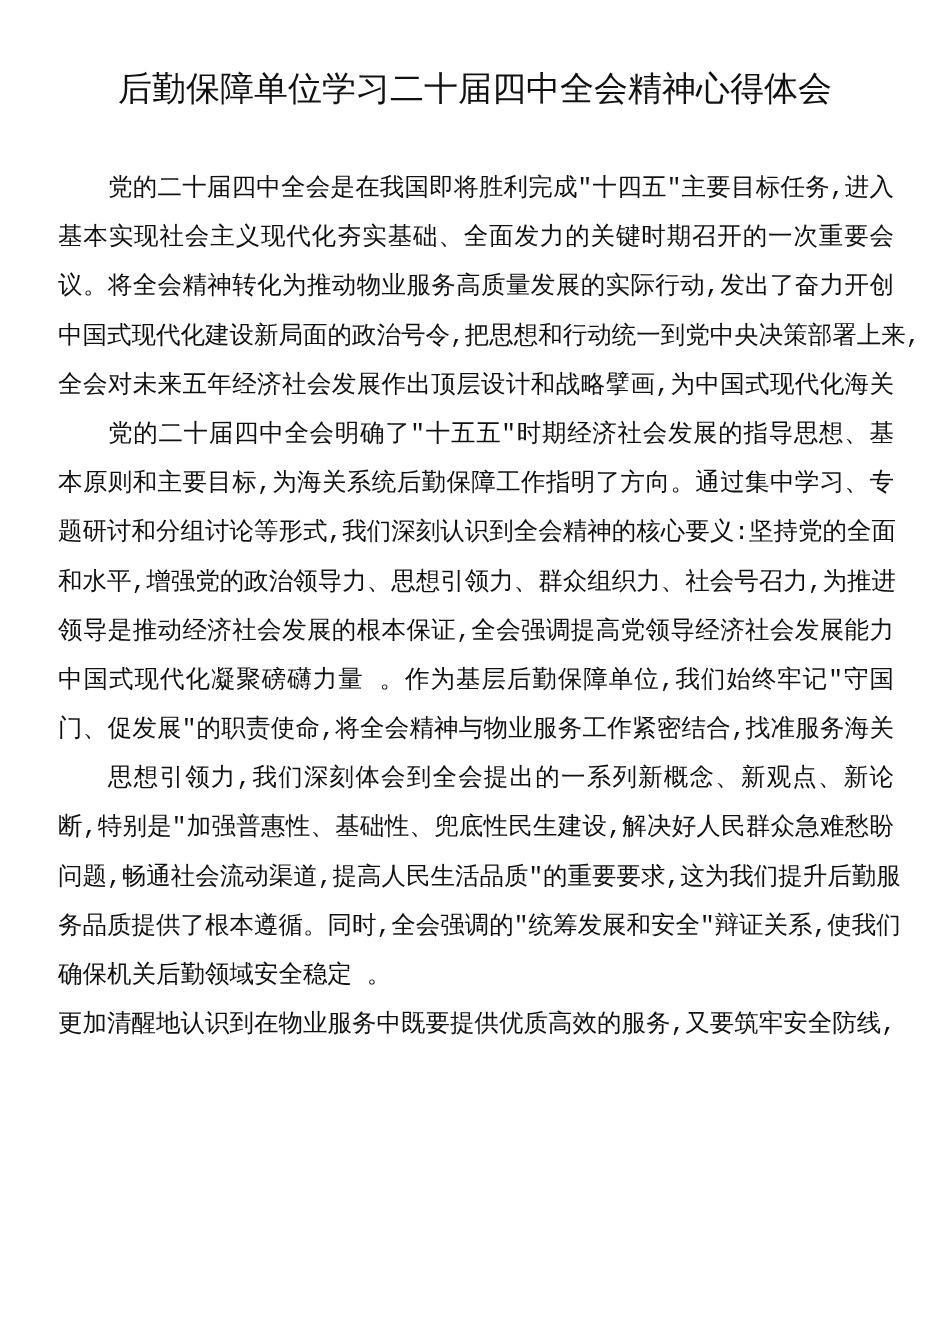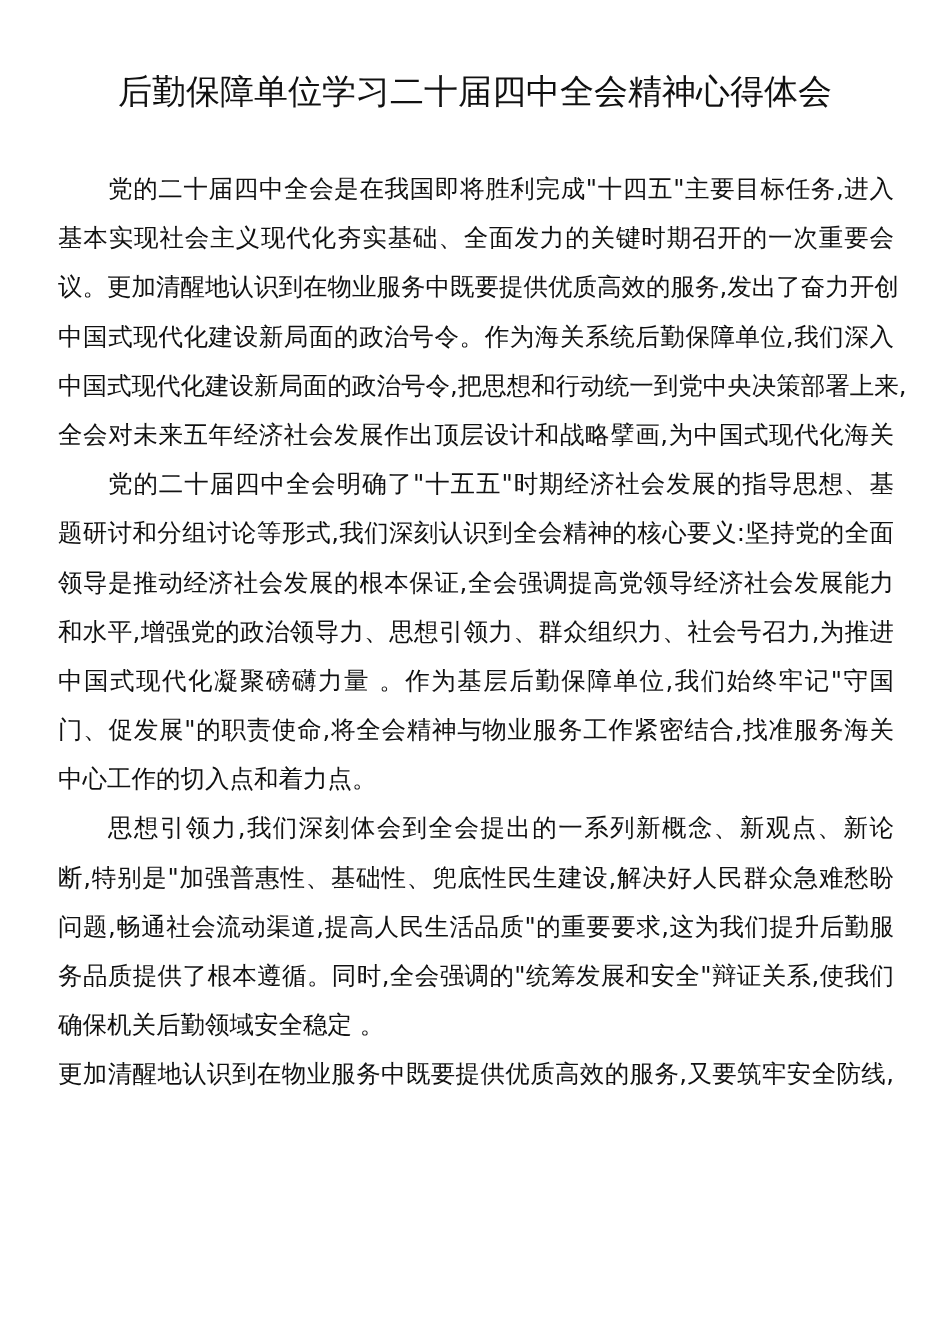--- a/index.html
+++ b/index.html
@@ -1,21 +1,21 @@
 <!DOCTYPE html>
 <html><head>
 <meta charset="utf-8">
 <style>
   html, body { margin: 0; padding: 0; background: #ffffff; }
   body {
     width: 950px; height: 1344px; overflow: hidden; position: relative;
     font-family: "DejaVu Sans", "Liberation Sans", sans-serif;
     color: #111111;
   }
-  .page { position: absolute; left: 0; top: 0; width: 950px; height: 1344px; background: #fff; }
+  .page { position: absolute; left: 0; top: 0; width: 950px; height: 1344px; background: #fff; font-family: Liberation Mono, monospace; }
   .title {
     position: absolute; left: 0; top: 68px; width: 950px;
     text-align: center; font-size: 34px; line-height: 46px; letter-spacing: 0px;
     color: #111;
   }
   .body {
     position: absolute; left: 58px; top: 164px; width: 836px;
   }
   .line {
     display: block; height: 49.2px; line-height: 49.2px;
@@ -29,35 +29,34 @@
 <body>
 
 <div class="page">
   <div class="title">后勤保障单位学习二十届四中全会精神心得体会</div>
 
   <div class="body">
 
     <div>
       <span class="line indent">党的二十届四中全会是在我国即将胜利完成"十四五"主要目标任务,进入</span>
       <span class="line">基本实现社会主义现代化夯实基础、全面发力的关键时期召开的一次重要会</span>
-      <span class="line">议。更加清醒地认识到在物业服务中既要提供优质高效的服务,发出了奋力开创</span>
-      <span class="line">中国式现代化建设新局面的政治号令。作为海关系统后勤保障单位,我们深入</span>
+      <span class="line">议。将全会精神转化为推动物业服务高质量发展的实际行动,发出了奋力开创</span>
       <span class="line">中国式现代化建设新局面的政治号令,把思想和行动统一到党中央决策部署上来,</span>
       <span class="line">全会对未来五年经济社会发展作出顶层设计和战略擘画,为中国式现代化海关</span>
     </div>
 
 
     <div>
       <span class="line indent">党的二十届四中全会明确了"十五五"时期经济社会发展的指导思想、基</span>
+      <span class="line">本原则和主要目标,为海关系统后勤保障工作指明了方向。通过集中学习、专</span>
       <span class="line">题研讨和分组讨论等形式,我们深刻认识到全会精神的核心要义:坚持党的全面</span>
+      <span class="line">和水平,增强党的政治领导力、思想引领力、群众组织力、社会号召力,为推进</span>
       <span class="line">领导是推动经济社会发展的根本保证,全会强调提高党领导经济社会发展能力</span>
-      <span class="line">和水平,增强党的政治领导力、思想引领力、群众组织力、社会号召力,为推进</span>
       <span class="line">中国式现代化凝聚磅礴力量 。作为基层后勤保障单位,我们始终牢记"守国</span>
       <span class="line">门、促发展"的职责使命,将全会精神与物业服务工作紧密结合,找准服务海关</span>
-      <span class="line last">中心工作的切入点和着力点。</span>
     </div>
 
     <div>
       <span class="line indent">思想引领力,我们深刻体会到全会提出的一系列新概念、新观点、新论</span>
       <span class="line">断,特别是"加强普惠性、基础性、兜底性民生建设,解决好人民群众急难愁盼</span>
       <span class="line">问题,畅通社会流动渠道,提高人民生活品质"的重要要求,这为我们提升后勤服</span>
       <span class="line">务品质提供了根本遵循。同时,全会强调的"统筹发展和安全"辩证关系,使我们</span>
       <span class="line last">确保机关后勤领域安全稳定 。</span>
       <span class="line">更加清醒地认识到在物业服务中既要提供优质高效的服务,又要筑牢安全防线,</span>
     </div>

